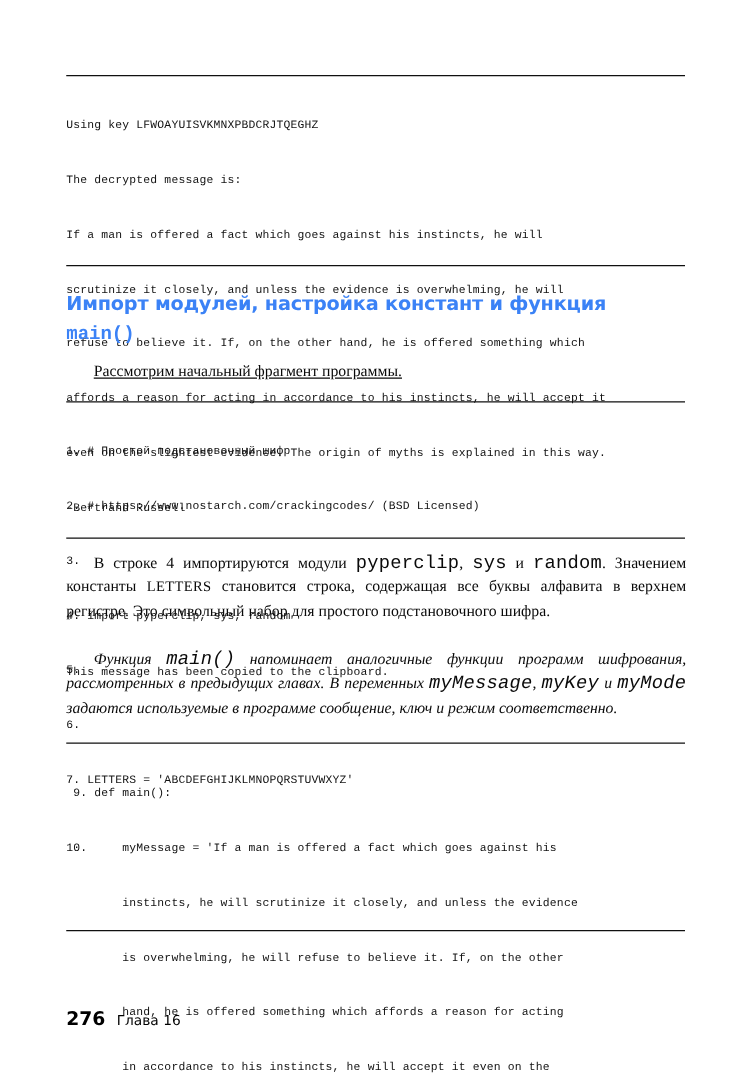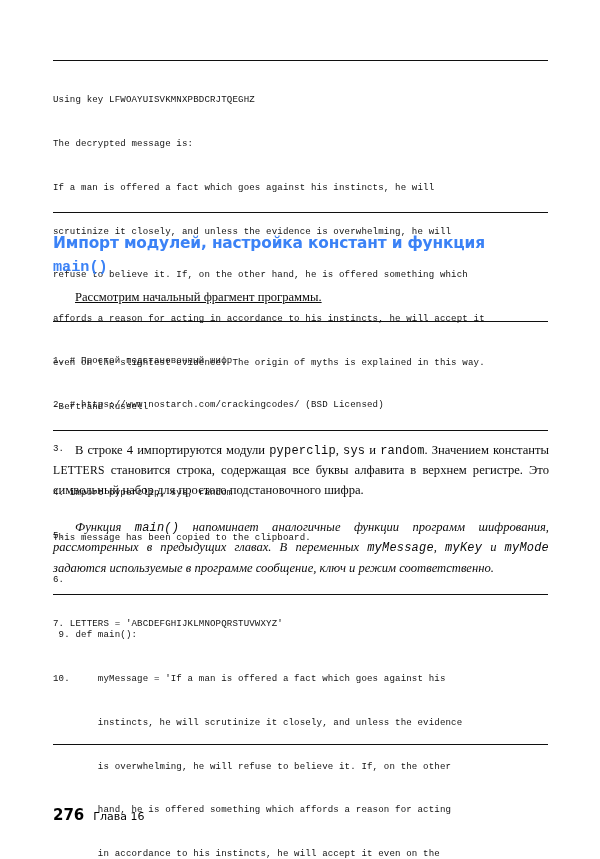--- a/index.html
+++ b/index.html
@@ -79,21 +79,21 @@
     font-family: "Liberation Serif", "DejaVu Serif", serif;
     font-size: 12.6px;
     line-height: 19.4px;
     text-align: justify;
     color: #0a0a0a;
     text-indent: 22px;
     hyphens: manual;
   }
   .para code, .para .mono {
     font-family: "Liberation Mono", "DejaVu Sans Mono", monospace;
-    font-size: 12px;
+    font-size: 15px;
     letter-spacing: 0.2px;
   }
   .para .sc {
     font-family: "Liberation Serif", "DejaVu Serif", serif;
     font-size: 11.6px;
     letter-spacing: 0.3px;
   }
 
   
   .footer {

